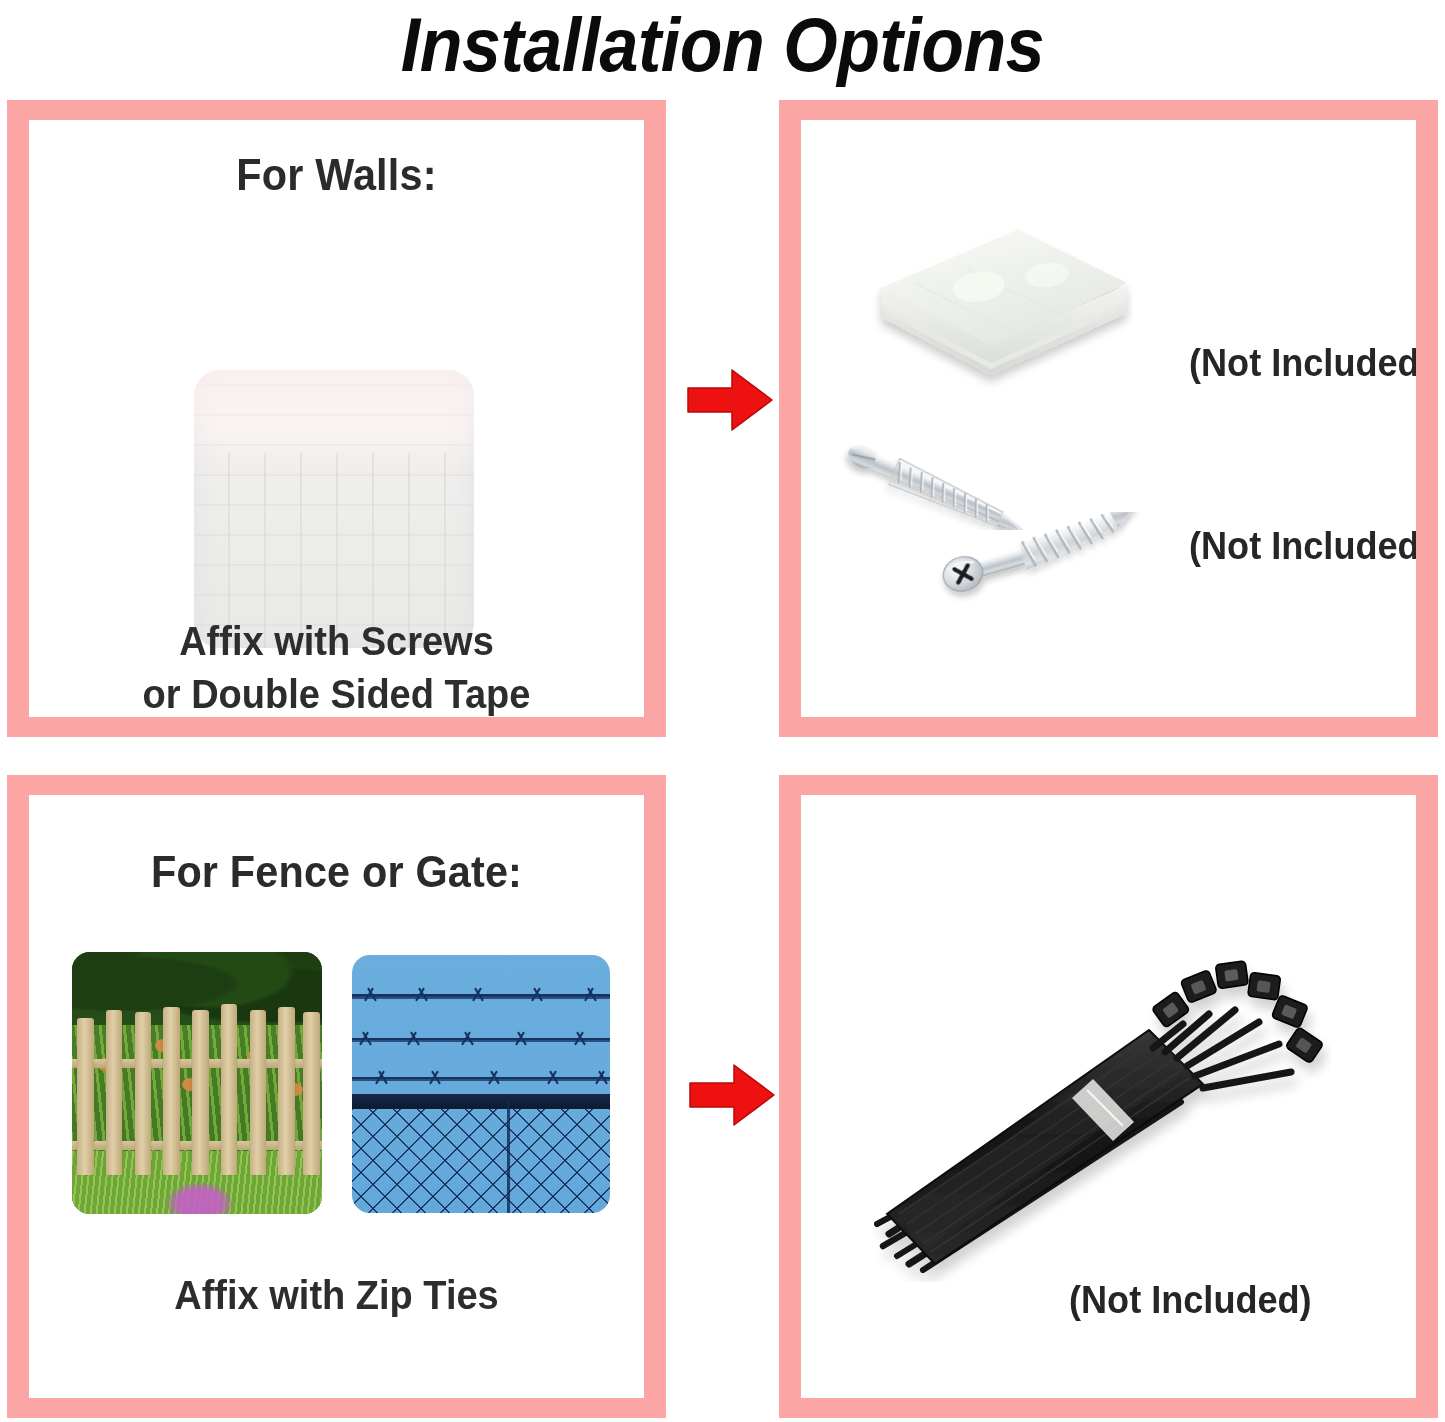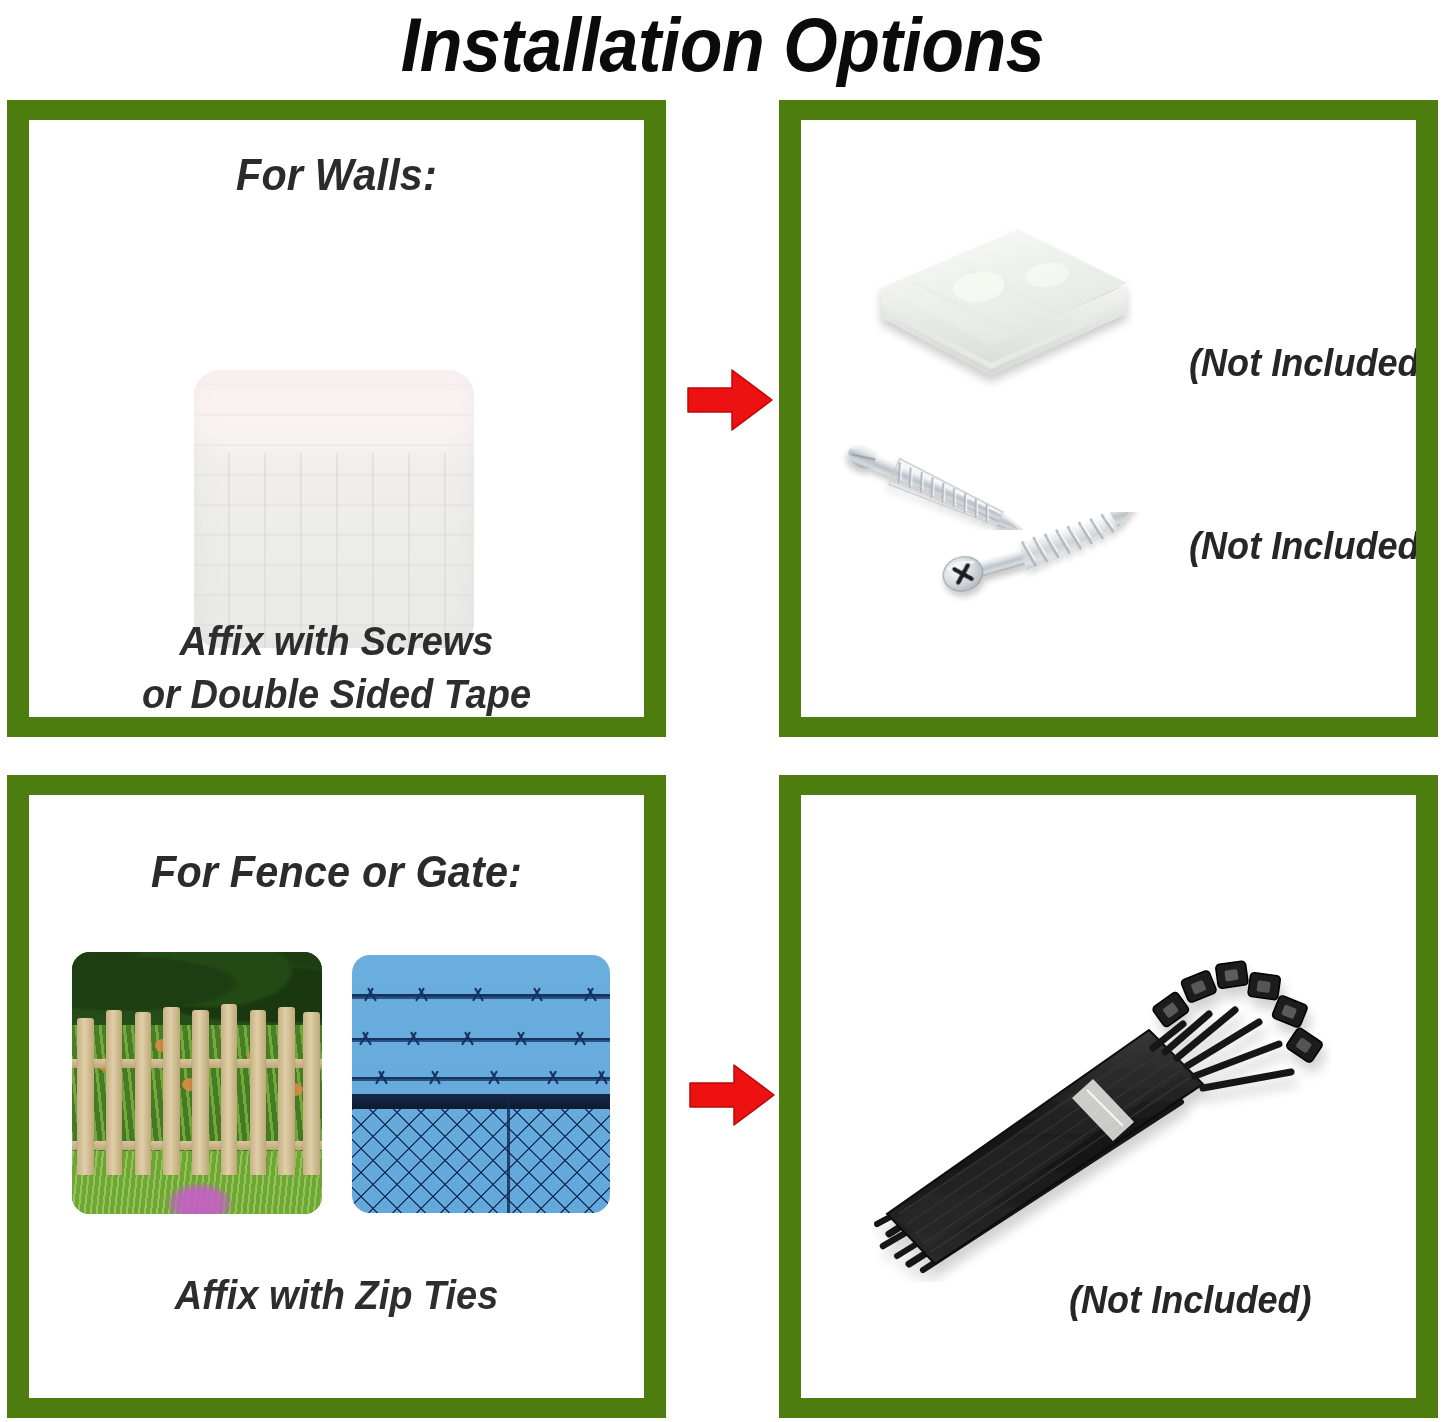--- a/index.html
+++ b/index.html
@@ -14,21 +14,21 @@
     position:absolute;left:0;top:-2px;width:1445px;height:92px;
     display:flex;align-items:center;justify-content:center;
     font-family:"Liberation Sans Narrow","Liberation Sans","DejaVu Sans Condensed",sans-serif;
     font-weight:bold;font-style:italic;font-size:76px;color:#0b0b0b;
     letter-spacing:-0.5px;
     transform:scaleX(0.92);transform-origin:center center;
     white-space:nowrap;
   }
 
   
-  .panel{position:absolute;background:#4d7c0f;font-style:italic;}
+  .panel{position:absolute;background:#fca5a5;}
   .panel .inner{position:absolute;background:#ffffff;overflow:hidden;}
 
   #panel-walls       {left:7px;   top:100px;  width:659px; height:637px;}
   #panel-walls .inner{left:22px;  top:20px;   width:615px; height:597px;}
 
   #panel-wall-hw       {left:779px;top:100px;  width:659px; height:637px;}
   #panel-wall-hw .inner{left:22px; top:20px;   width:615px; height:597px;}
 
   #panel-fence         {left:7px;  top:775px;  width:659px; height:643px;}
   #panel-fence .inner  {left:22px; top:20px;   width:615px; height:603px;}

